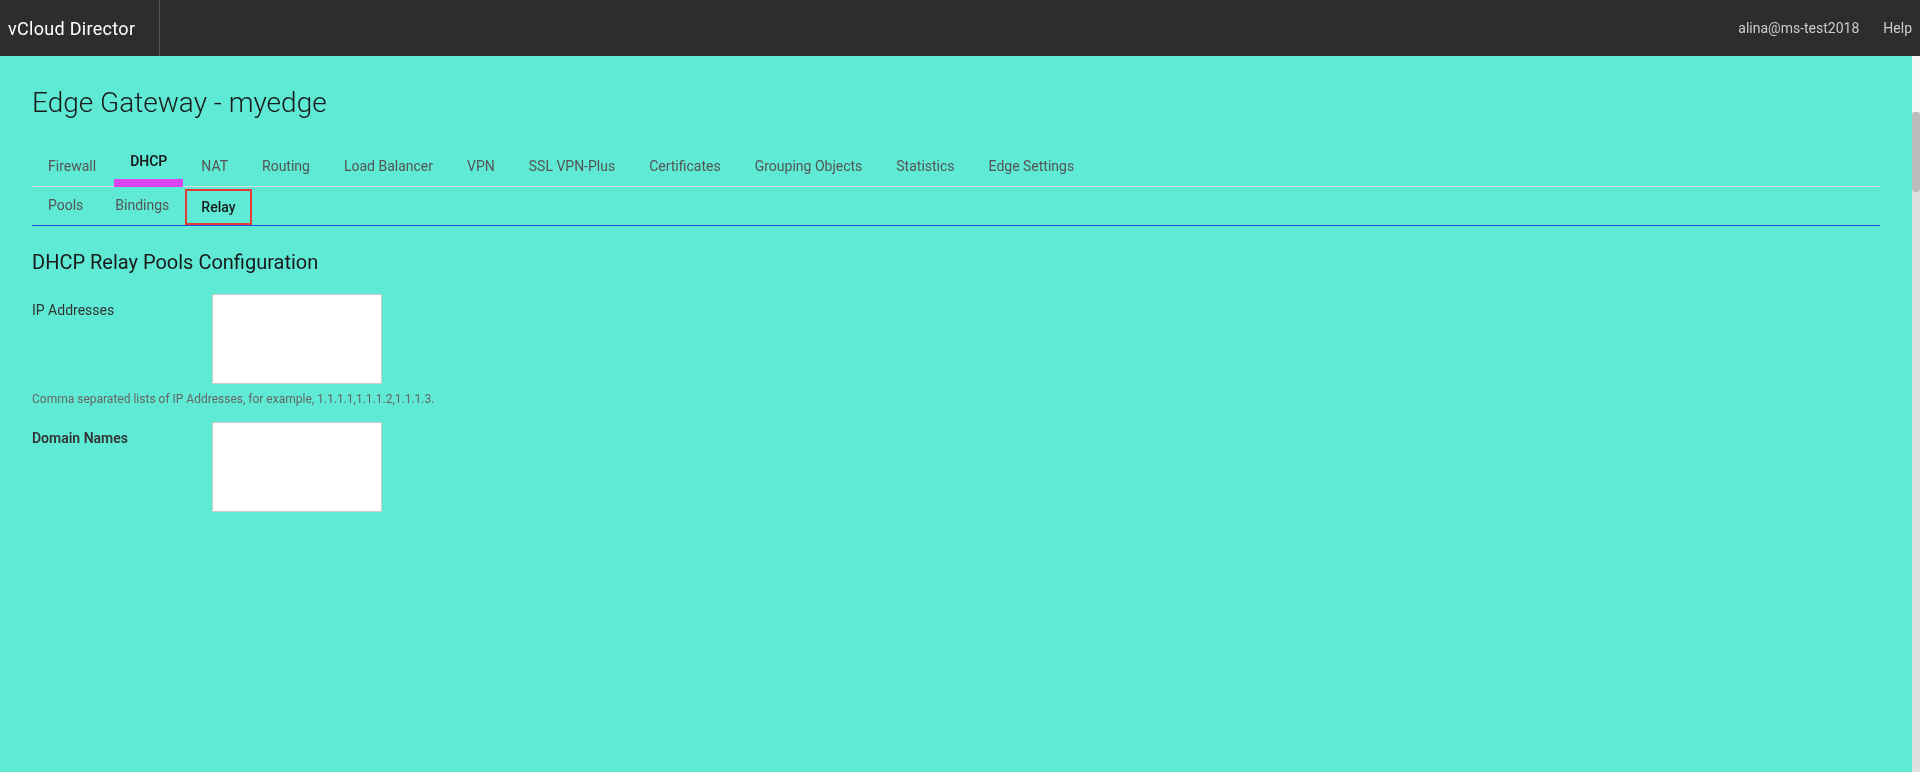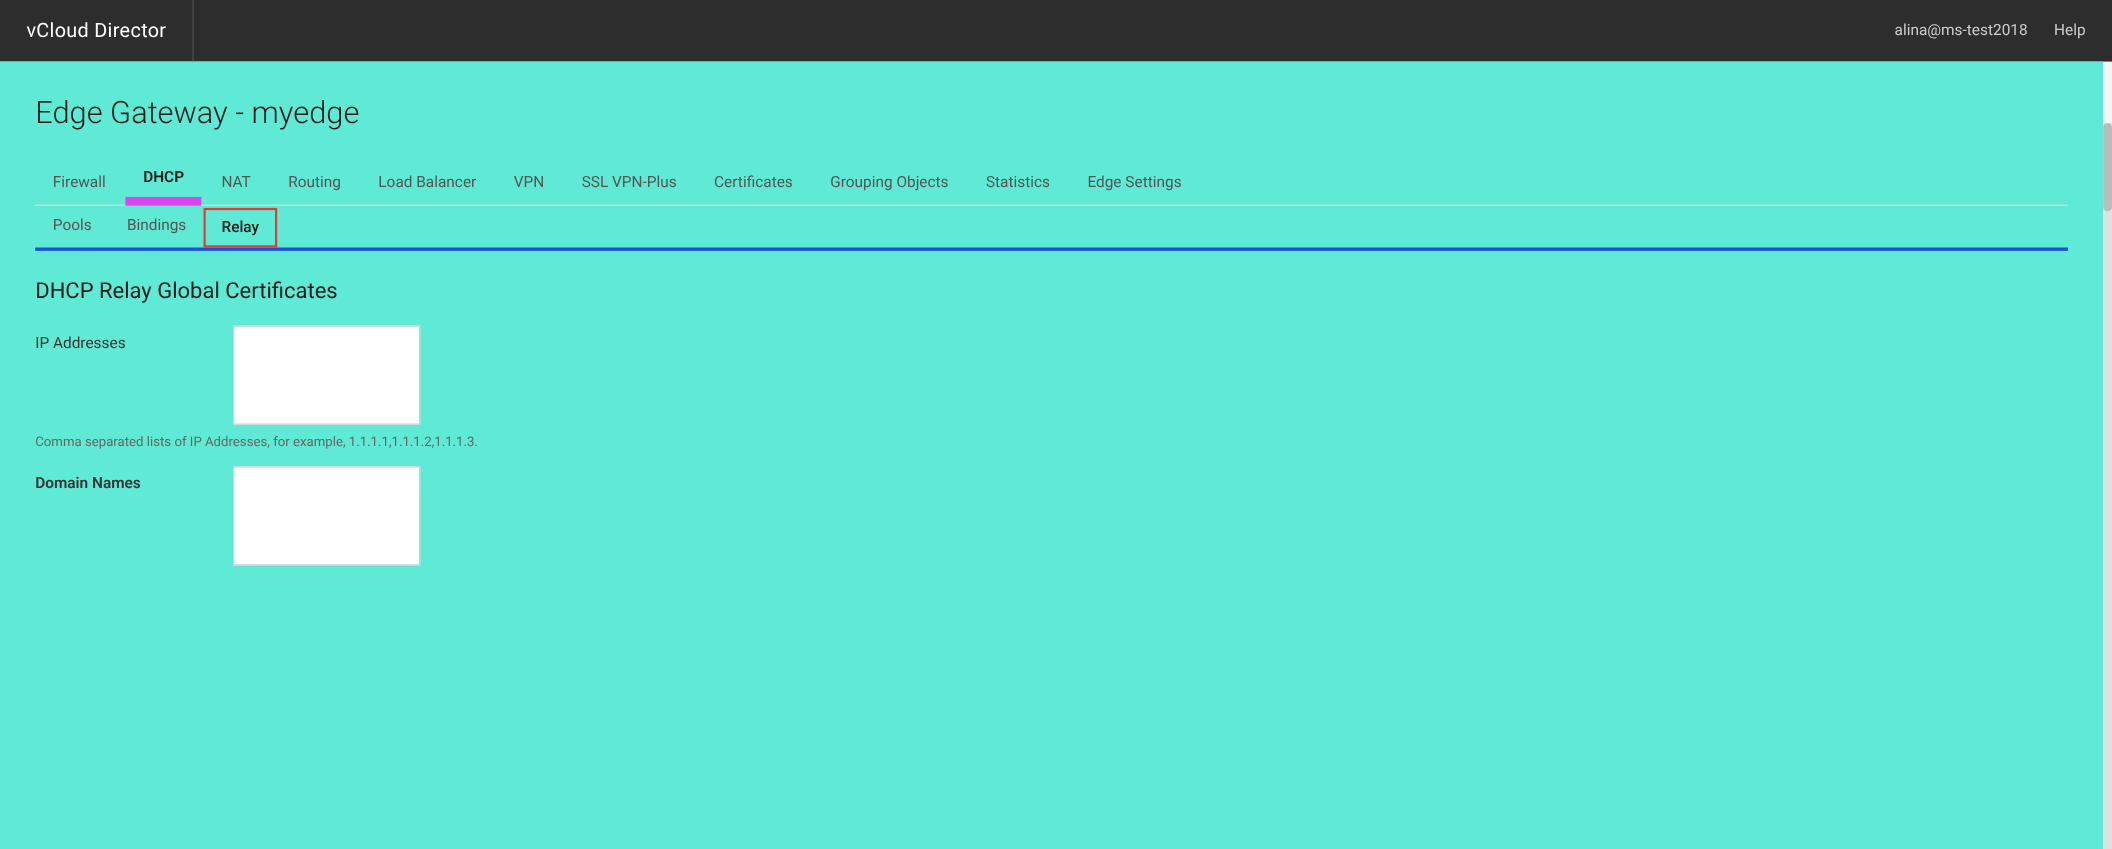--- a/index.html
+++ b/index.html
@@ -17,21 +17,21 @@
       min-height: 772px;
     }
 
     
     .topbar {
       background: #2d2d2d;
       height: 56px;
       display: flex;
       align-items: center;
       justify-content: space-between;
-      padding: 0 24px;
+      padding: 0 8px;
       position: relative;
     }
 
     .topbar-left {
       display: flex;
       align-items: center;
     }
 
     .topbar-brand {
       color: #fff;
@@ -120,21 +120,21 @@
     .primary-tab.active {
       color: #1a1a1a;
       font-weight: 600;
       border-bottom: 8px solid #d946ef;
     }
 
     
     .secondary-tabs {
       display: flex;
       align-items: center;
-      border-bottom: 3px solid #1d4ed8;
+      border-bottom: 1px solid #1d4ed8;
       gap: 0;
       margin-bottom: 24px;
     }
 
     .secondary-tab {
       padding: 10px 16px;
       cursor: pointer;
       font-size: 14px;
       color: #555;
       border-bottom: 3px solid transparent;
@@ -231,21 +231,21 @@
       <div class="primary-tab">Statistics</div>
       <div class="primary-tab">Edge Settings</div>
     </div>
 
     <div class="secondary-tabs">
       <div class="secondary-tab">Pools</div>
       <div class="secondary-tab">Bindings</div>
       <div class="secondary-tab active-outline">Relay</div>
     </div>
 
-    <h2 class="section-heading">DHCP Relay Global Certificates</h2>
+    <h2 class="section-heading">DHCP Relay Pools Configuration</h2>
 
     <div class="form-row">
       <div class="form-label">IP Addresses</div>
       <textarea class="form-textarea" style=""></textarea>
     </div>
     <div class="form-hint">Comma separated lists of IP Addresses, for example, 1.1.1.1,1.1.1.2,1.1.1.3.</div>
 
     <div class="form-row">
       <div class="form-label bold">Domain Names</div>
       <textarea class="form-textarea" style=""></textarea>

